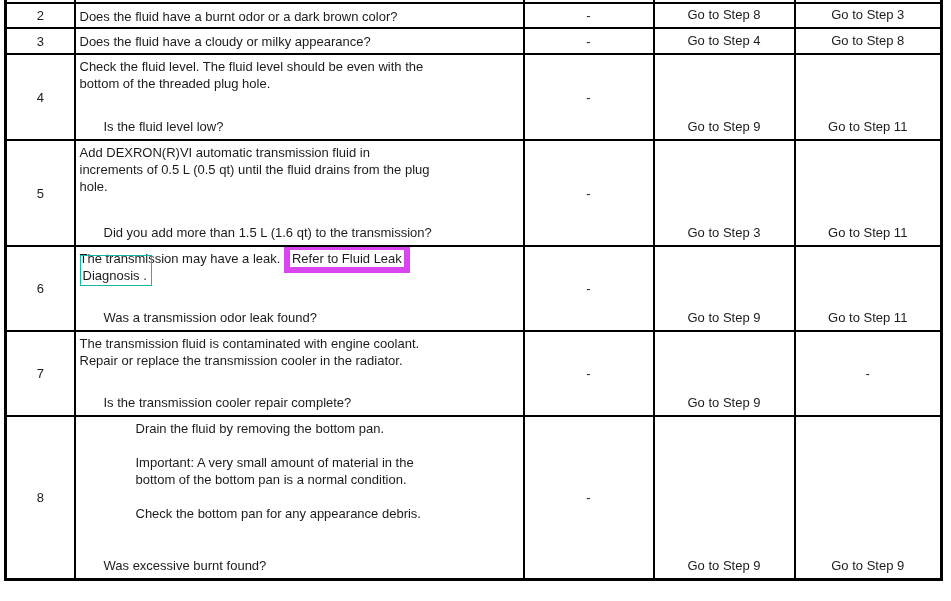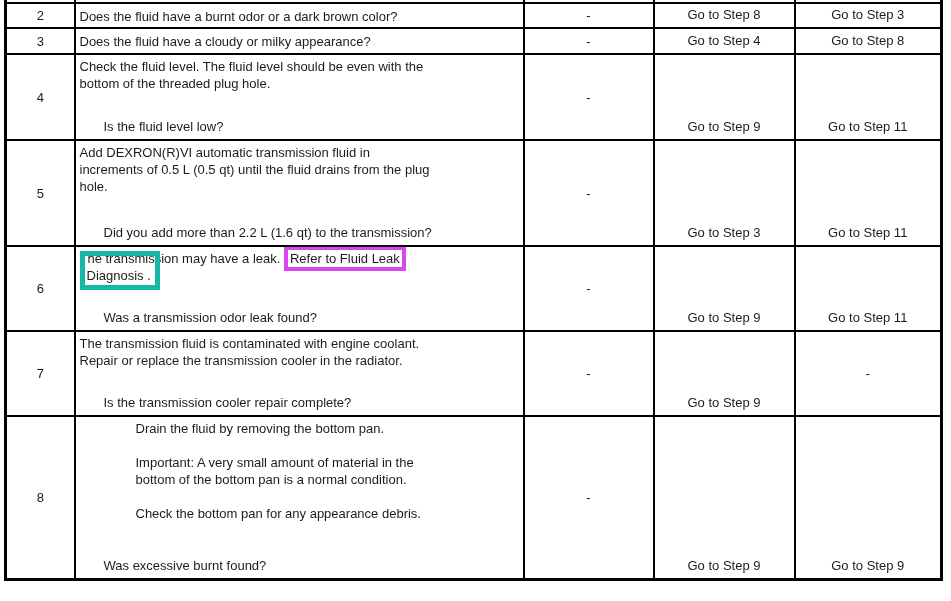--- a/index.html
+++ b/index.html
@@ -65,25 +65,25 @@
     padding: 2px;
   }
   td.goto {
     text-align: center;
     vertical-align: bottom;
     padding: 2px 2px 4px 2px;
   }
   td.goto.center-v { vertical-align: middle; padding-bottom: 2px; }
 
   .link-box1 {
-    border: 4px solid #d946ef;
+    border: 6px solid #d946ef;
     padding: 1px 2px 1px 2px;
   }
   .link-box2 {
-    border: 5px solid #14b8a6;
+    border: 1px solid #14b8a6;
     padding: 15px 4px 2px 2px;
     padding-top: 12px;
   }
   .linkwrap { color: #1c1c1c; text-decoration: none; }
 </style>
 </head>
 <body>
 
 <table class="diag">
   <colgroup>
@@ -138,21 +138,21 @@
     <td class="val">-</td>
     <td class="goto">Go to Step 9</td>
     <td class="goto">Go to Step 11</td>
   </tr>
 
   <tr class="r5" style="height:106px;">
     <td class="step">5</td>
     <td class="action">
       <div class="ainner">
         <div class="para">Add DEXRON(R)VI automatic transmission fluid in<br>increments of 0.5 L (0.5 qt) until the fluid drains from the plug<br>hole.</div>
-        <div class="question">Did you add more than 2.2 L (1.6 qt) to the transmission?</div>
+        <div class="question">Did you add more than 1.5 L (1.6 qt) to the transmission?</div>
       </div>
     </td>
     <td class="val">-</td>
     <td class="goto">Go to Step 3</td>
     <td class="goto">Go to Step 11</td>
   </tr>
 
   <tr class="r6" style="height:85px;">
     <td class="step">6</td>
     <td class="action">

